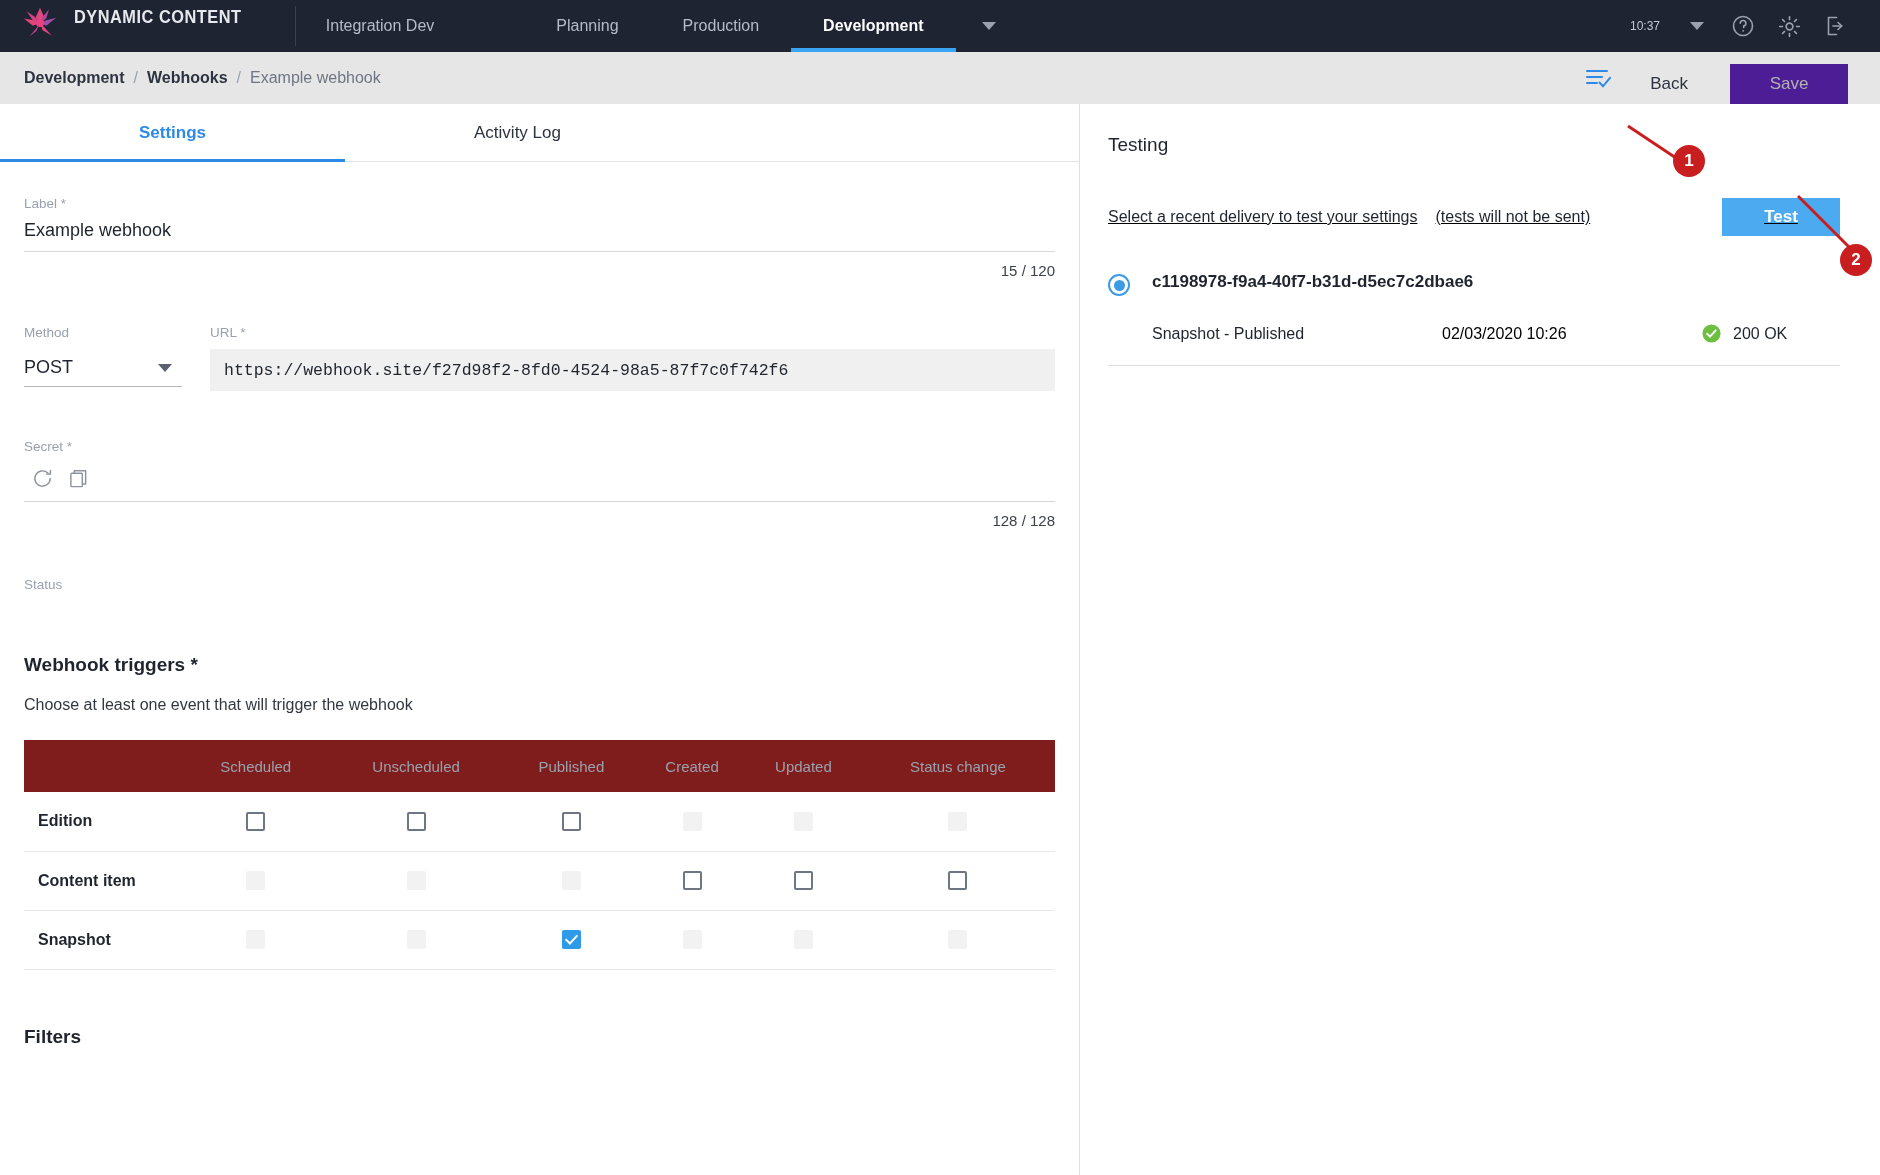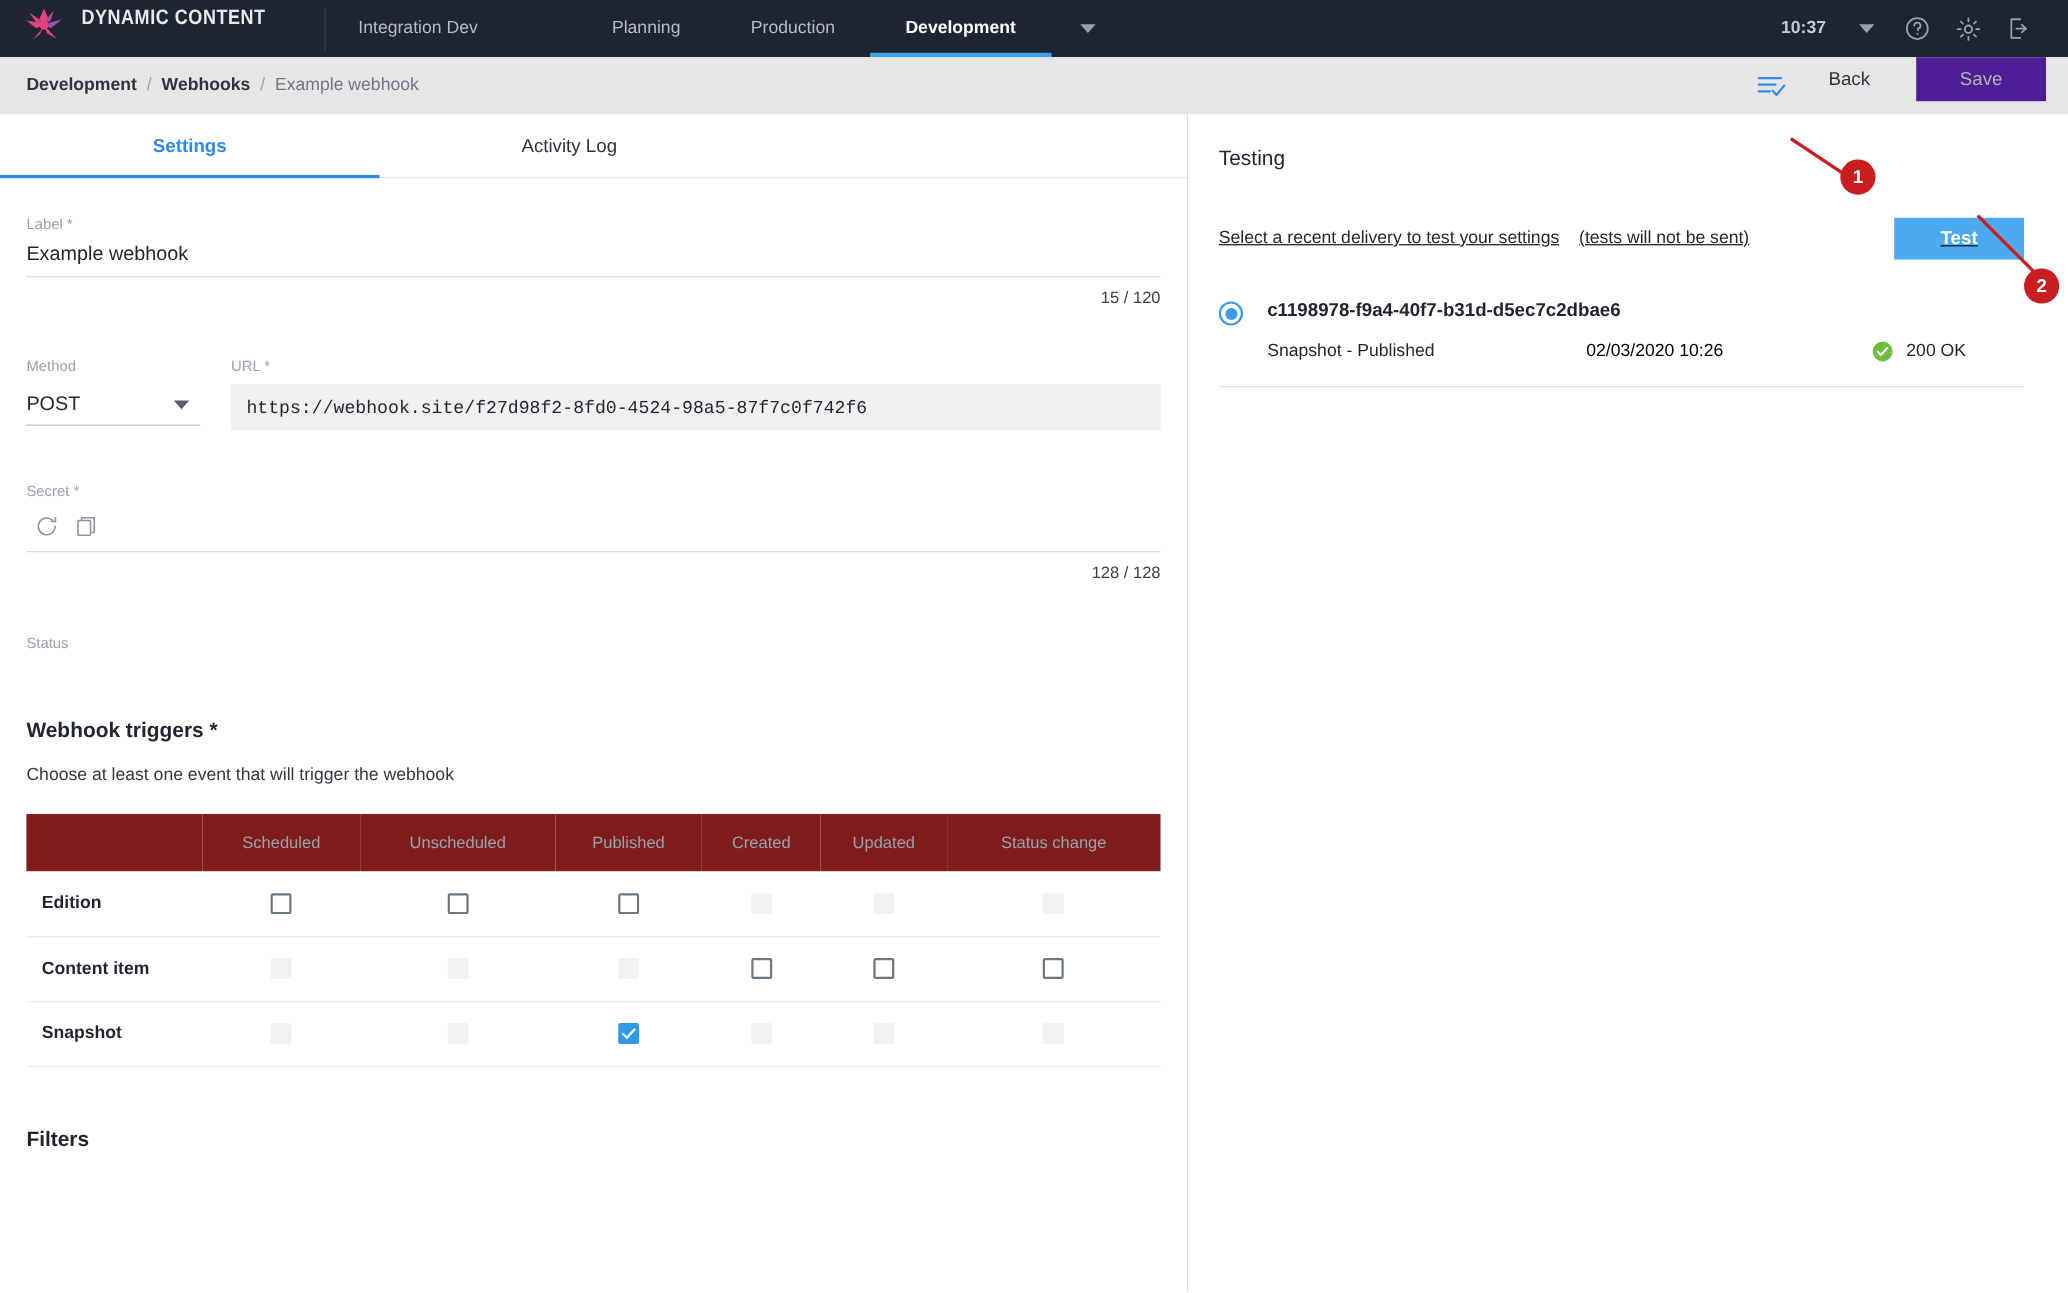--- a/index.html
+++ b/index.html
@@ -63,21 +63,21 @@
     width: 0; height: 0;
     border-left: 7px solid transparent;
     border-right: 7px solid transparent;
     border-top: 8px solid #9aa1ae;
     cursor: pointer;
   }
   .topnav-right {
     margin-left: auto;
     display: flex; align-items: center; gap: 0; padding-right: 22px;
   }
-  .clock { color: #c4c9d3; font-size: 16px; font-weight: 700; padding: 0 14px; }
+  .clock { color: #c4c9d3; font-size: 12px; font-weight: 400; padding: 0 14px; }
   .tn-icon {
     width: 46px; height: 52px; display: flex; align-items: center; justify-content: center;
     cursor: pointer;
   }
   .tn-icon svg { display:block; }
   .caret-sm {
     width: 0; height: 0;
     border-left: 7px solid transparent;
     border-right: 7px solid transparent;
     border-top: 8px solid #9aa1ae;
@@ -88,21 +88,21 @@
     height: 52px;
     background: #e6e6e6;
     display: flex; align-items: center;
     padding-left: 24px;
     position: relative;
   }
   .crumbs { display: flex; align-items: center; font-size: 16px; gap: 0; }
   .crumb { color: #2d3340; font-weight: 700; cursor: pointer; }
   .crumb.last { color: #6e7683; font-weight: 400; cursor: default; }
   .crumb-sep { color: #9aa1ae; padding: 0 9px; }
-  .crumbbar-right { margin-left: auto; display: flex; align-items: flex-start; gap: 0; padding-right: 20px; }
+  .crumbbar-right { margin-left: auto; display: flex; align-items: flex-end; gap: 0; padding-right: 32px; }
   .listcheck-icon { width: 48px; height: 52px; display:flex; align-items:center; justify-content:center; cursor:pointer;}
   .btn-back {
     font-size: 17px; color: #2d3340; font-weight: 400;
     padding: 0 28px; height: 40px; line-height: 40px;
     background: transparent; border: none; cursor: pointer;
     font-family: "Liberation Sans", sans-serif;
   }
   .btn-save {
     font-size: 17px; color: #b3b3b3;
     background: #4c1d95; border: none;
@@ -272,21 +272,21 @@
   }
   .radio-outer {
     width: 22px; height: 22px; border-radius: 50%;
     border: 2px solid #3d9ae4;
     display: flex; align-items: center; justify-content: center;
     margin-top: 2px; flex: 0 0 22px; cursor: pointer;
   }
   .radio-inner { width: 11px; height: 11px; border-radius: 50%; background: #3d9ae4; }
   .delivery-body { margin-left: 22px; flex: 1; }
   .delivery-id { font-size: 17px; font-weight: 700; color: #1f242e; }
-  .delivery-meta { display: flex; align-items: center; margin-top: 18px; }
+  .delivery-meta { display: flex; align-items: center; margin-top: 32px; }
   .dm-type { font-size: 16px; color: #1f242e; width: 290px; }
   .dm-date { font-size: 16px; color: #000000; width: 260px; }
   .dm-status { display: flex; align-items: center; gap: 12px; }
   .ok-dot { width: 19px; height: 19px; }
   .dm-code { font-size: 16px; color: #1f242e; }
 
   
   .callout {
     position: absolute;
     width: 32px; height: 32px; border-radius: 50%;

